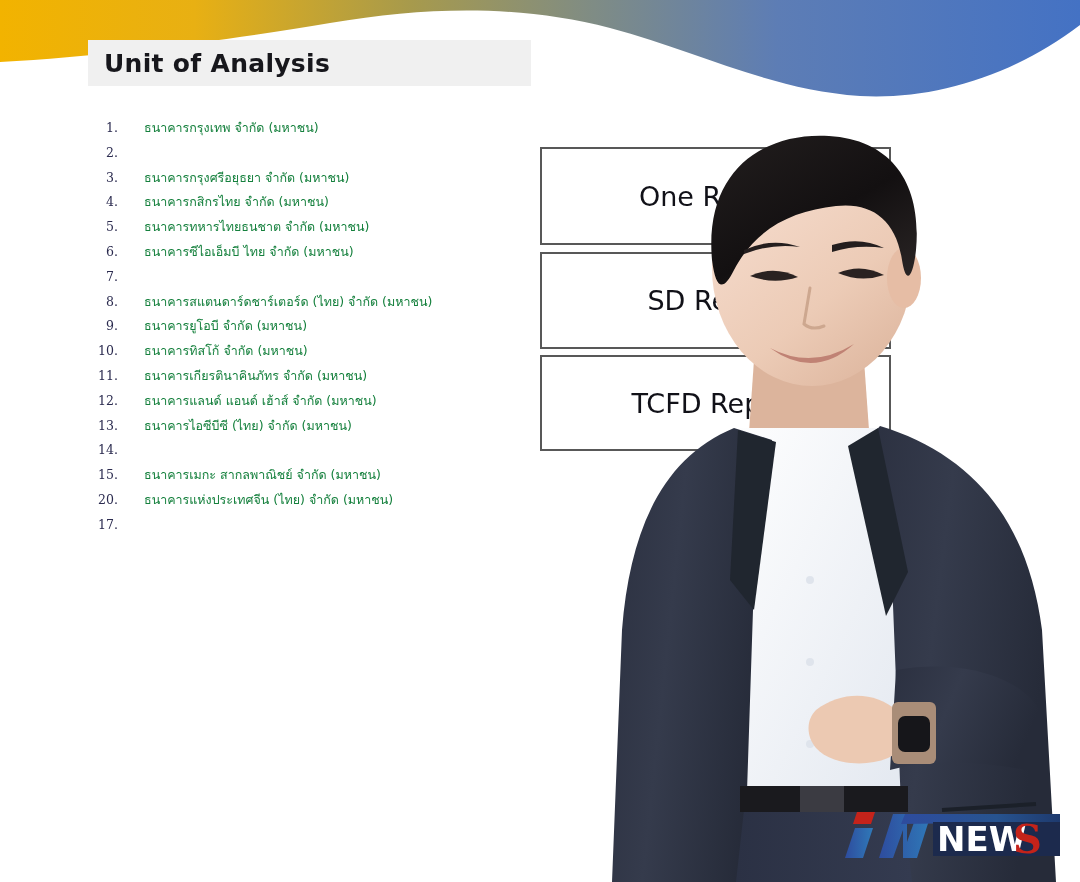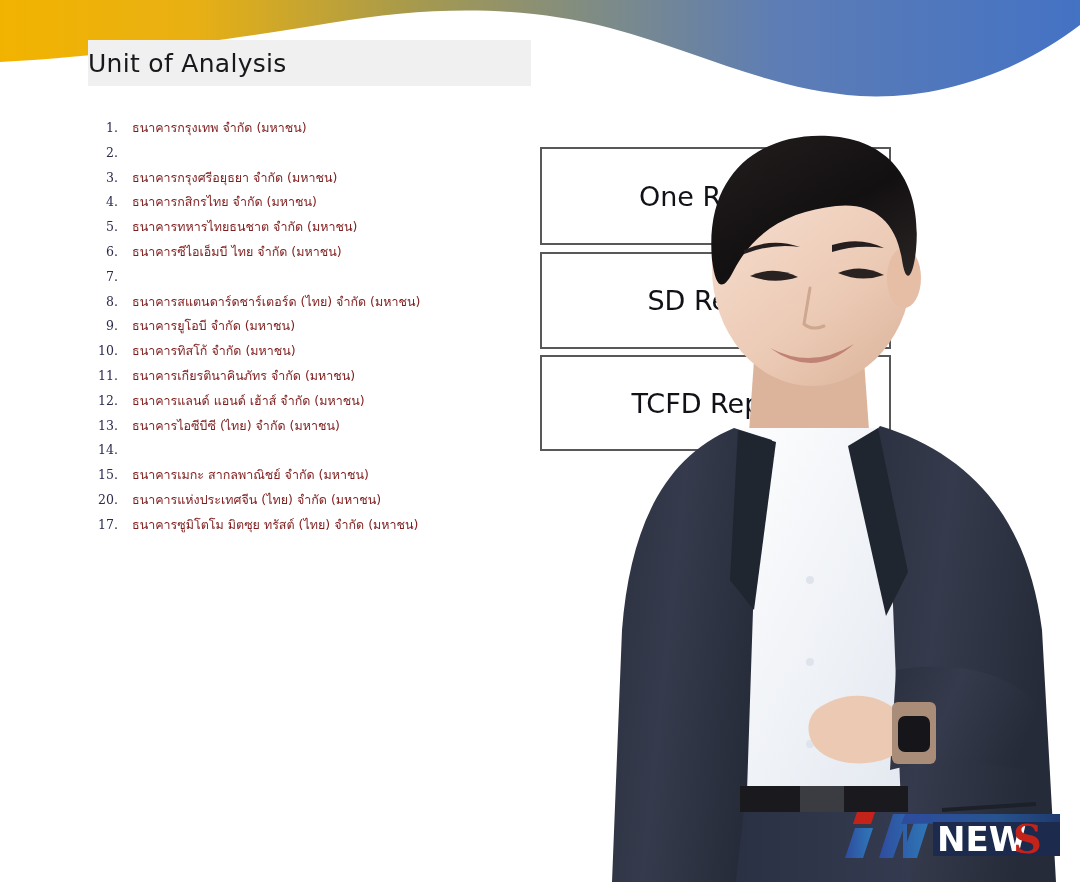--- a/index.html
+++ b/index.html
@@ -29,22 +29,23 @@
     position: absolute;
     left: 88px;
     top: 40px;
     width: 443px;
     height: 46px;
     background: #f0f0f0;
     display: flex;
     align-items: center;
   }
   #title-plate .title-text {
+    margin-left: 16px;
     font-size: 25px;
-    font-weight: 400;
+    font-weight: 700;
     color: #17171c;
     letter-spacing: 0.3px;
     font-family: "DejaVu Sans", "Liberation Sans", sans-serif;
   }
 
   
   #bank-list {
     position: absolute;
     left: 88px;
     top: 116px;
@@ -59,23 +60,23 @@
   }
   .bank-num {
     width: 30px;
     flex: 0 0 30px;
     text-align: right;
     font-size: 12.5px;
     color: #2b2b4f;
     font-family: "DejaVu Serif", "Liberation Serif", serif;
   }
   .bank-name {
-    margin-left: 14px;
+    margin-left: 26px;
     font-size: 12.5px;
-    color: #7f1d1d;
+    color: #15803d;
     font-family: "DejaVu Sans", "Liberation Sans", sans-serif;
   }
 
   
   .report-box {
     position: absolute;
     left: 540px;
     width: 351px;
     background: #ffffff;
     border: 2px solid #585858;
@@ -198,21 +199,20 @@
   <div class="bank-row">
     <span class="bank-num">15.</span>
     <span class="bank-name">ธนาคารเมกะ สากลพาณิชย์ จำกัด (มหาชน)</span>
   </div>
   <div class="bank-row">
     <span class="bank-num">20.</span>
     <span class="bank-name">ธนาคารแห่งประเทศจีน (ไทย) จำกัด (มหาชน)</span>
   </div>
   <div class="bank-row">
     <span class="bank-num">17.</span>
-    <span class="bank-name">ธนาคารซูมิโตโม มิตซุย ทรัสต์ (ไทย) จำกัด (มหาชน)</span>
   </div>
 
 </div>
 
 <div class="report-box" id="report-box-0">
   <span class="report-label">One Report</span>
 </div>
 <div class="report-box" id="report-box-1">
   <span class="report-label">SD Report</span>
 </div>

